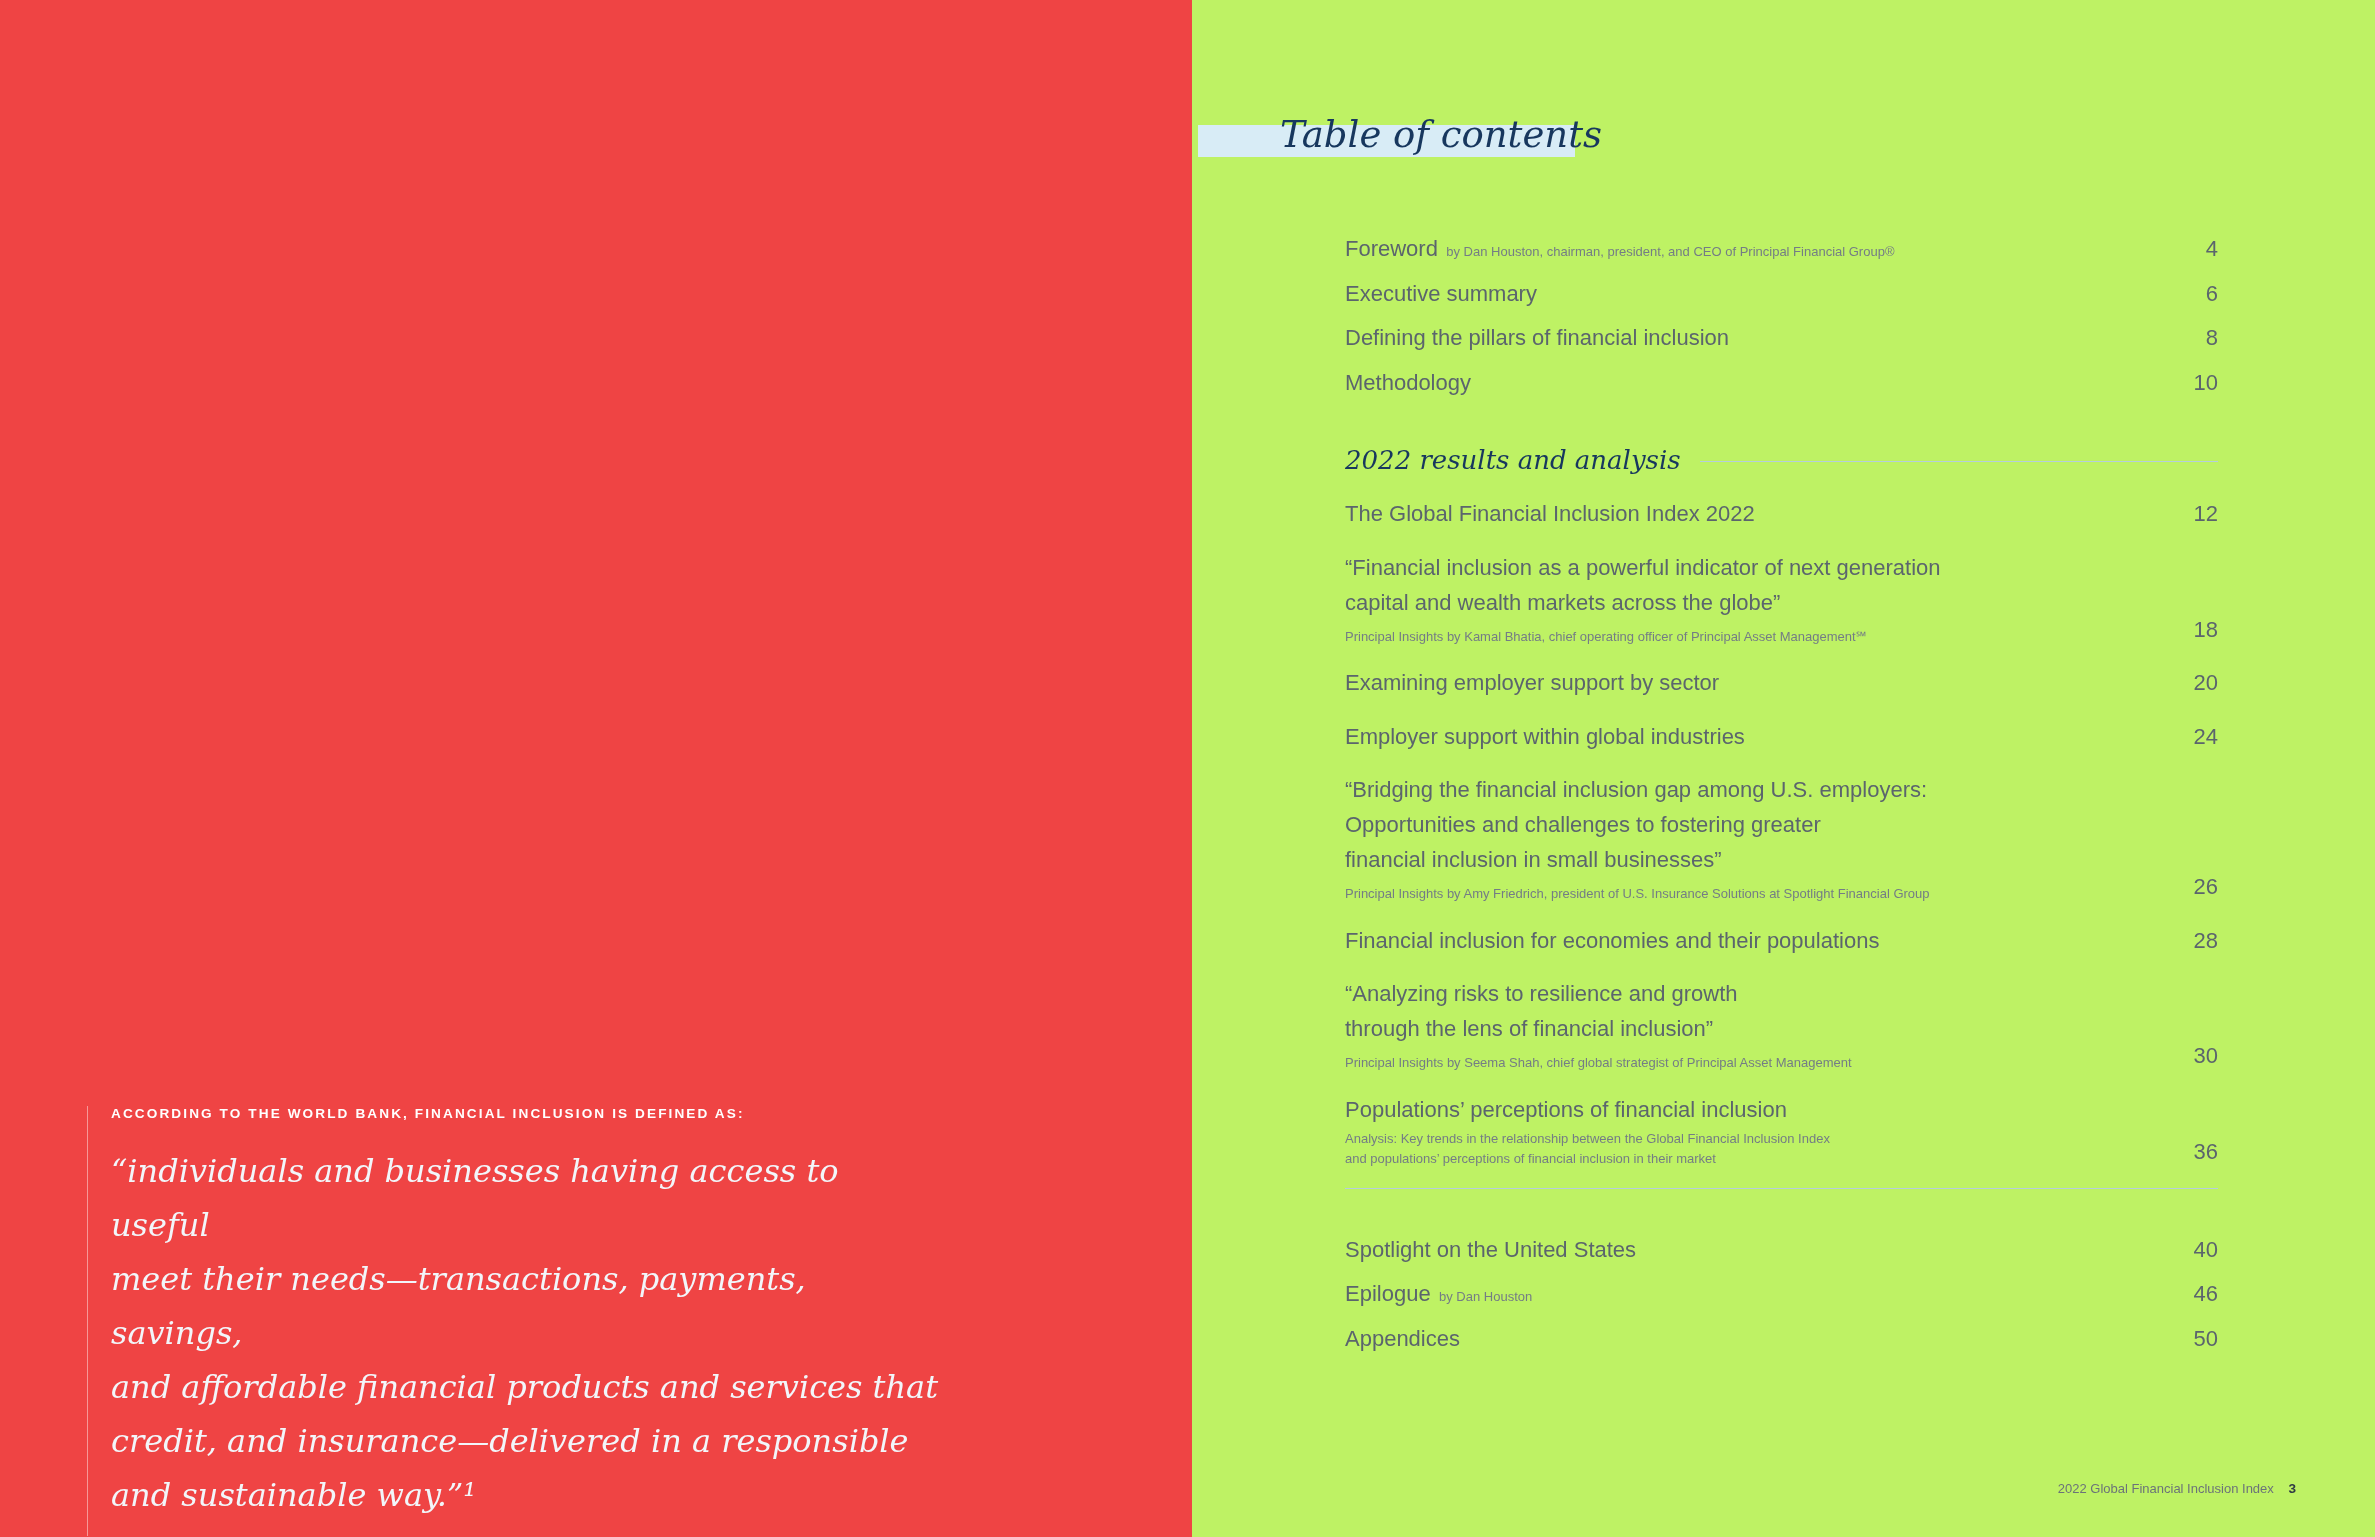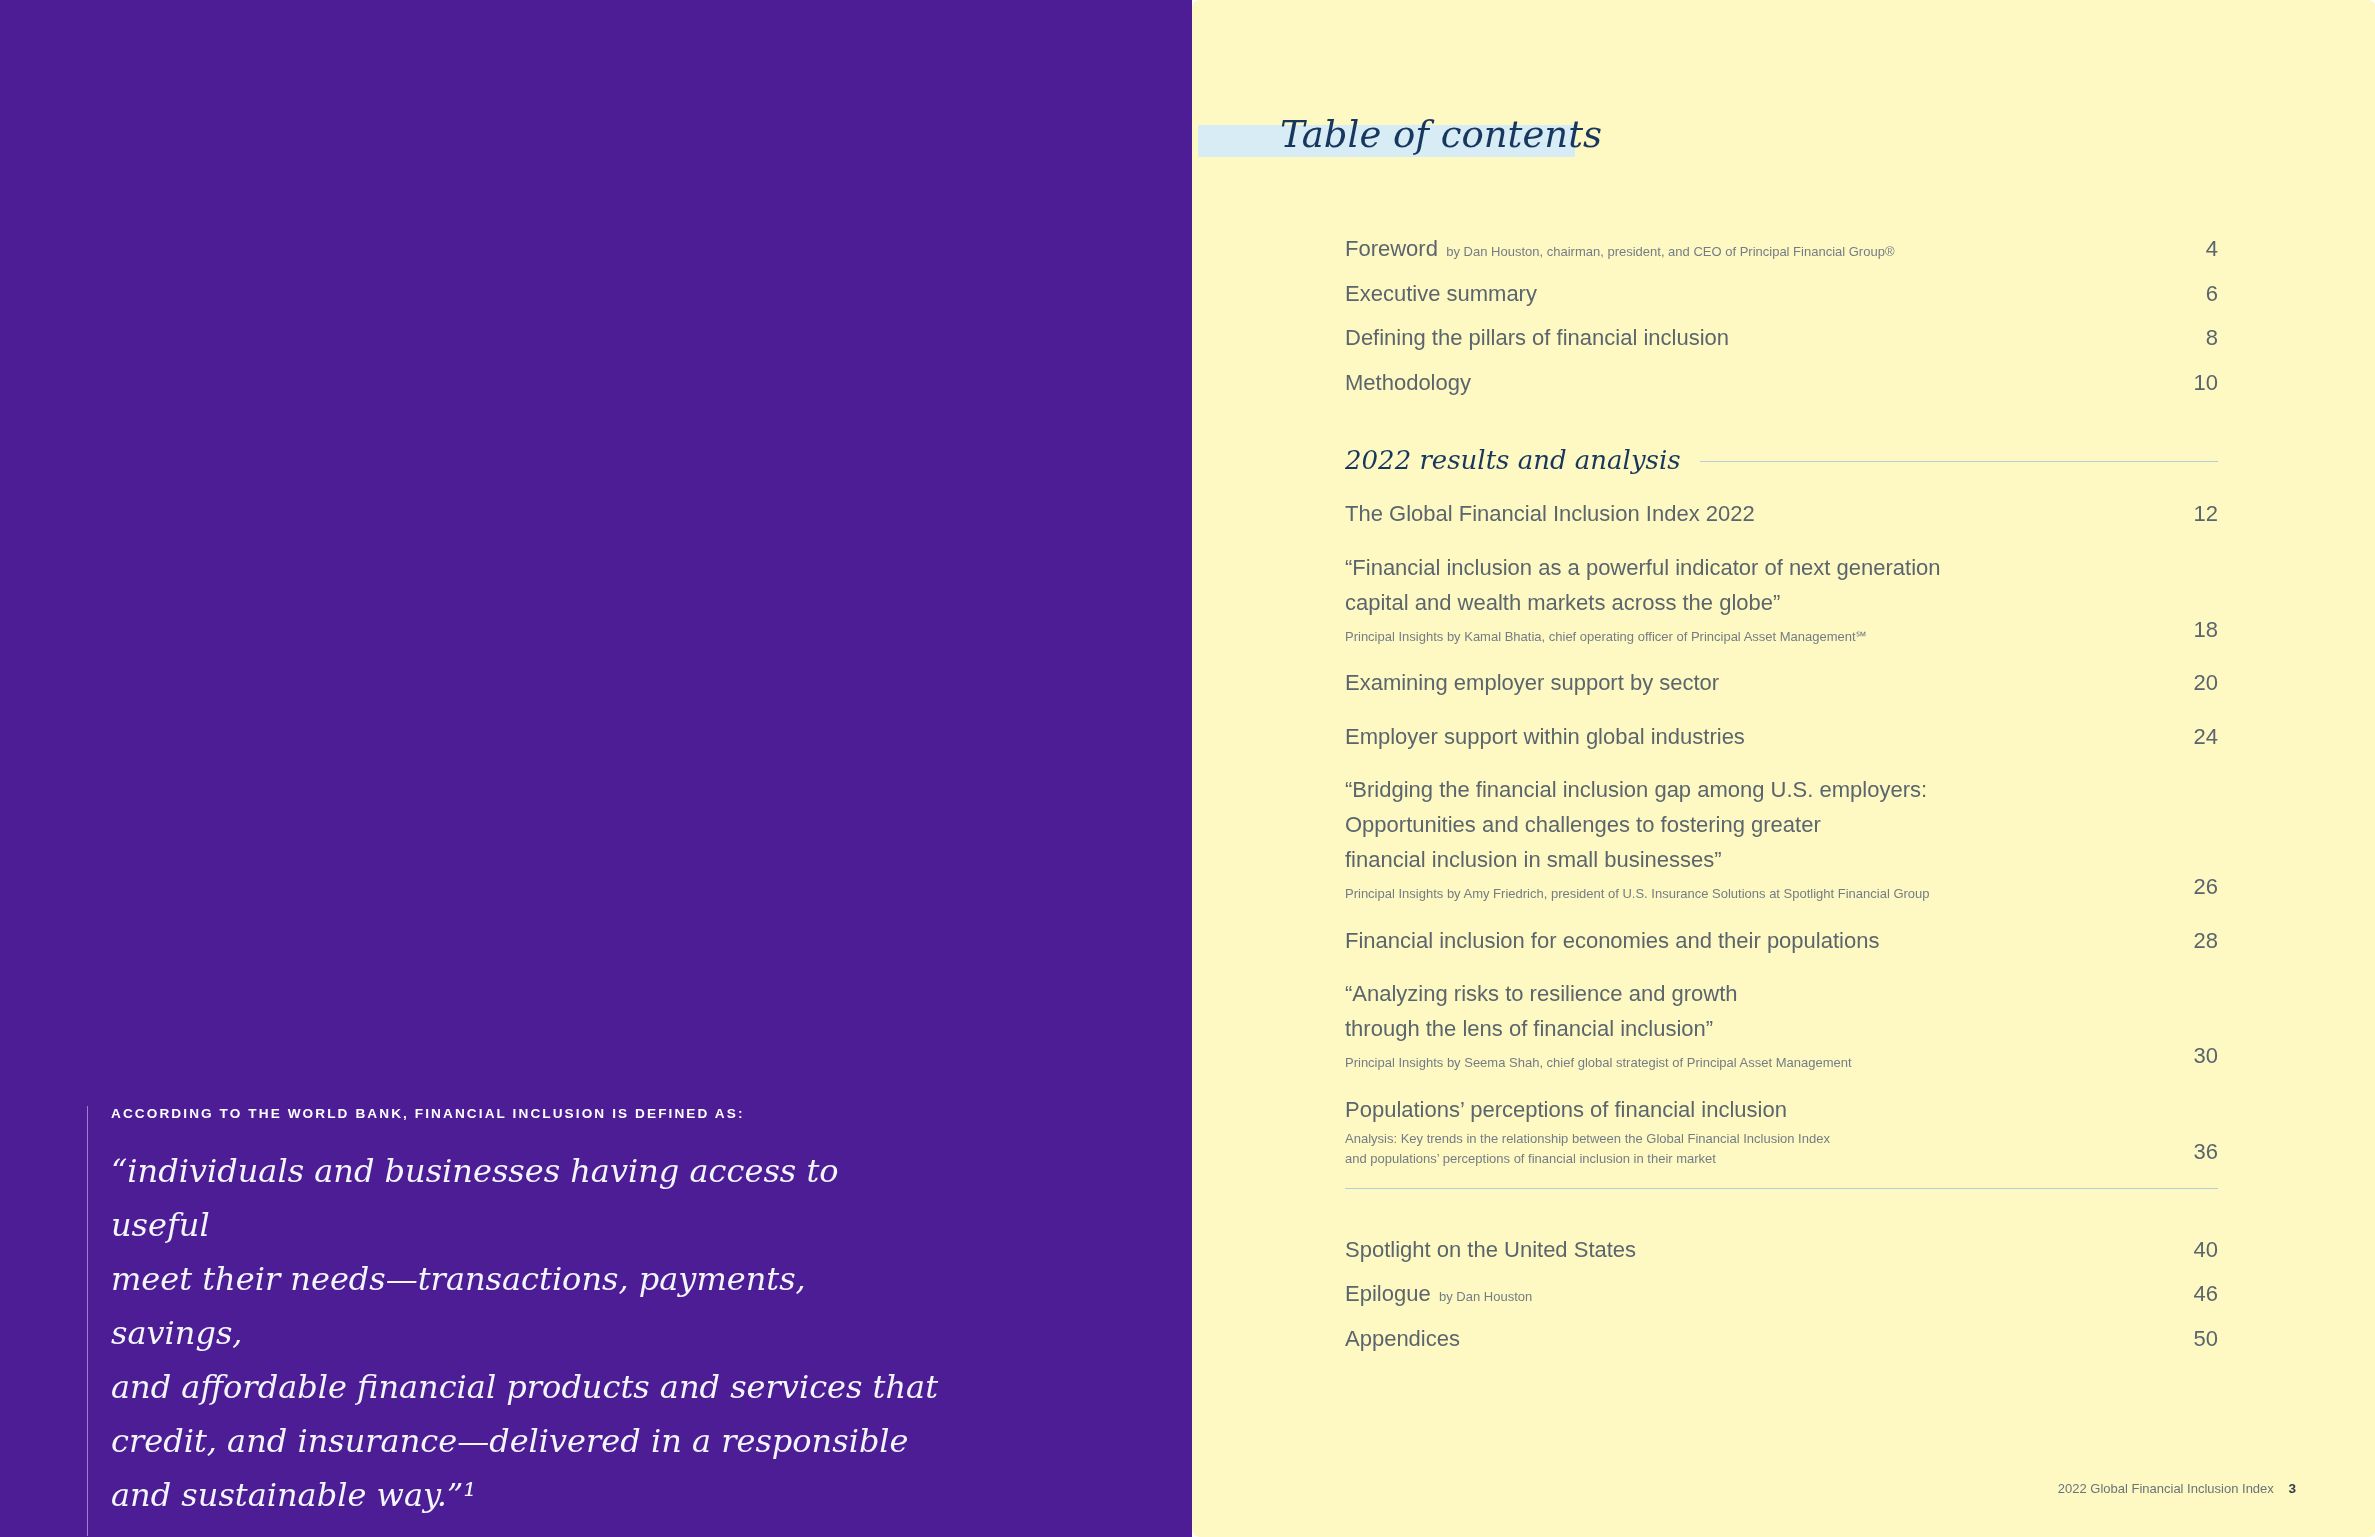--- a/index.html
+++ b/index.html
@@ -8,21 +8,21 @@
     width:2375px; height:1537px;
     position:relative; overflow:hidden;
     background:#ffffff;
     font-family:"Liberation Sans", sans-serif;
   }
 
   
   .left-page {
     position:absolute; left:0; top:0;
     width:1192px; height:1537px;
-    background:#4c1d95;
+    background:#ef4444;
   }
   .quote-block {
     position:absolute; left:87px; top:1106px;
     width:854px;
     border-left:1.9px solid rgba(255,255,255,0.45);
     padding-left:23px;
   }
   .quote-label {
     color:#ffffff;
     font-size:13.6px; font-weight:700;
@@ -35,22 +35,21 @@
     font-style:italic;
     font-size:32px;
     line-height:54px;
     color:#f2f6fa;
   }
 
   
   .right-page {
     position:absolute; left:1192px; top:0;
     width:1184px; height:1537px;
-    background:#fef9c3;
-    border-radius:8px;
+    background:#bef264;
   }
   .toc-title-wrap {
     position:relative;
     margin:113px 0 0 88px;
     height:50px;
   }
   .title-highlight {
     position:absolute; left:-82px; top:11.6px;
     width:377px; height:32px;
     background:#d8ecf6;

